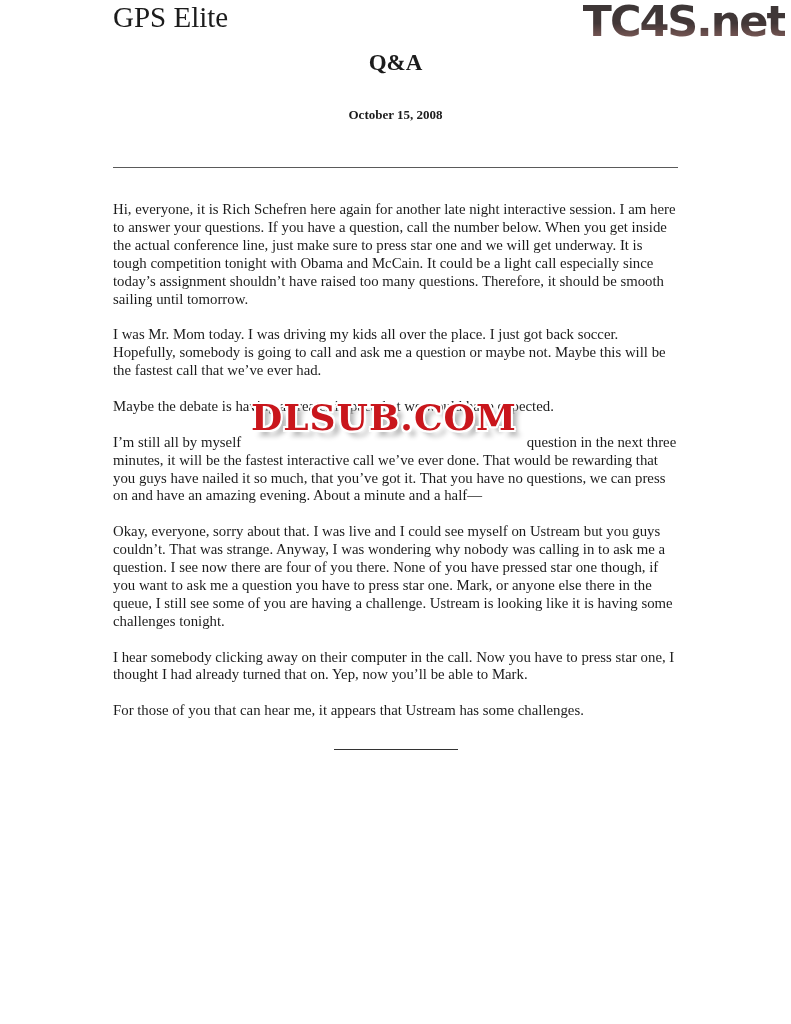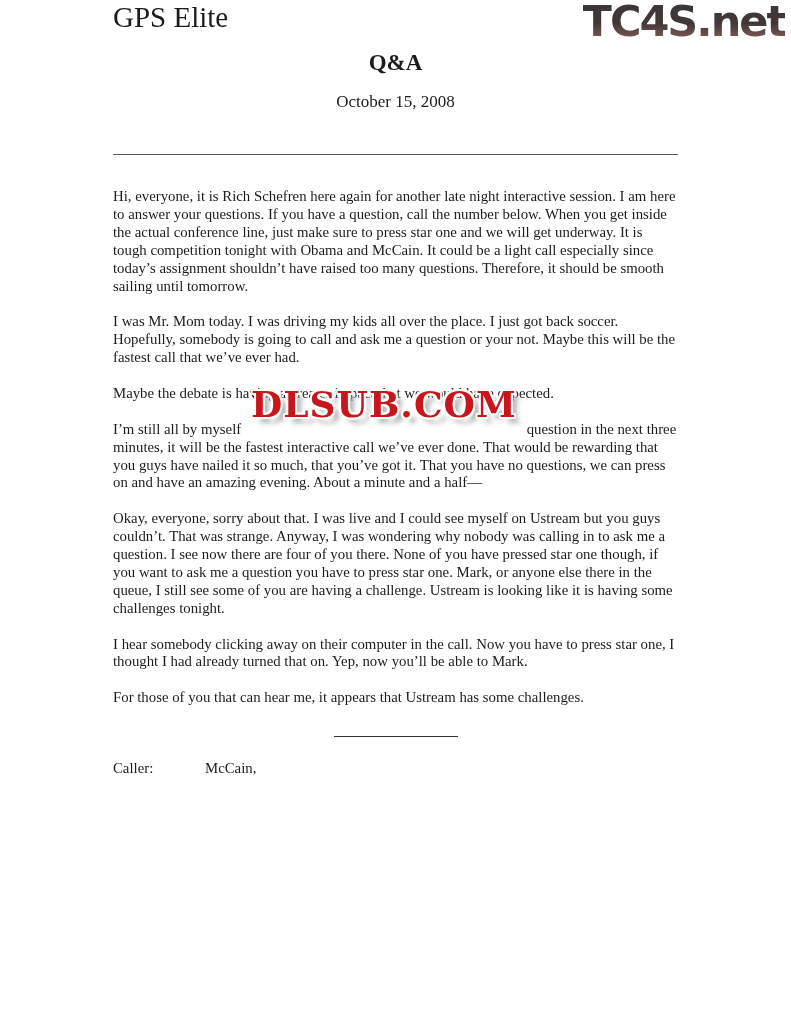--- a/index.html
+++ b/index.html
@@ -43,24 +43,25 @@
     font-weight: normal;
   }
   .doc-subtitle {
     margin-top: 15px;
     text-align: center;
     font-size: 23px;
     line-height: 27px;
     font-weight: bold;
   }
   .doc-date {
-    margin-top: 15px;
+    margin-top: 28px;
     text-align: center;
-    font-size: 17px;
+    font-size: 13px;
     line-height: 21px;
+    font-weight: bold;
   }
   .top-rule {
     margin-top: 42px;
     border: none;
     border-top: 1px solid #5a5a5a;
     width: 100%;
   }
   .body-text { margin-top: 33px; }
   .body-text p {
     font-size: 14.8px;
@@ -140,21 +141,21 @@
     <div class="doc-subtitle">Q&amp;A</div>
 
     <div class="doc-date">October 15, 2008</div>
 
     <hr class="top-rule">
 
     <div class="body-text">
 
       <p>Hi, everyone, it is Rich Schefren here again for another late night interactive session. I am here to answer your questions. If you have a question, call the number below. When you get inside the actual conference line, just make sure to press star one and we will get underway. It is tough competition tonight with Obama and McCain. It could be a light call especially since today’s assignment shouldn’t have raised too many questions. Therefore, it should be smooth sailing until tomorrow.</p>
 
-      <p>I was Mr. Mom today. I was driving my kids all over the place. I just got back soccer. Hopefully, somebody is going to call and ask me a question or your not. Maybe this will be the fastest call that we’ve ever had.</p>
+      <p>I was Mr. Mom today. I was driving my kids all over the place. I just got back soccer. Hopefully, somebody is going to call and ask me a question or maybe not. Maybe this will be the fastest call that we’ve ever had.</p>
 
       <p>Maybe the debate is having a greater impact that we would have expected.</p>
 
       <p class="obscured">
         <span>I’m still all by myself</span>
         <span class="hidden-gap"></span>
         <span>question in the next three minutes, it will be the fastest interactive call we’ve ever done. That would be rewarding that you guys have nailed it so much, that you’ve got it. That you have no questions, we can press on and have an amazing evening. About a minute and a half—</span>
         <span class="dlsub-watermark">DLSUB.COM</span>
       </p>
 

